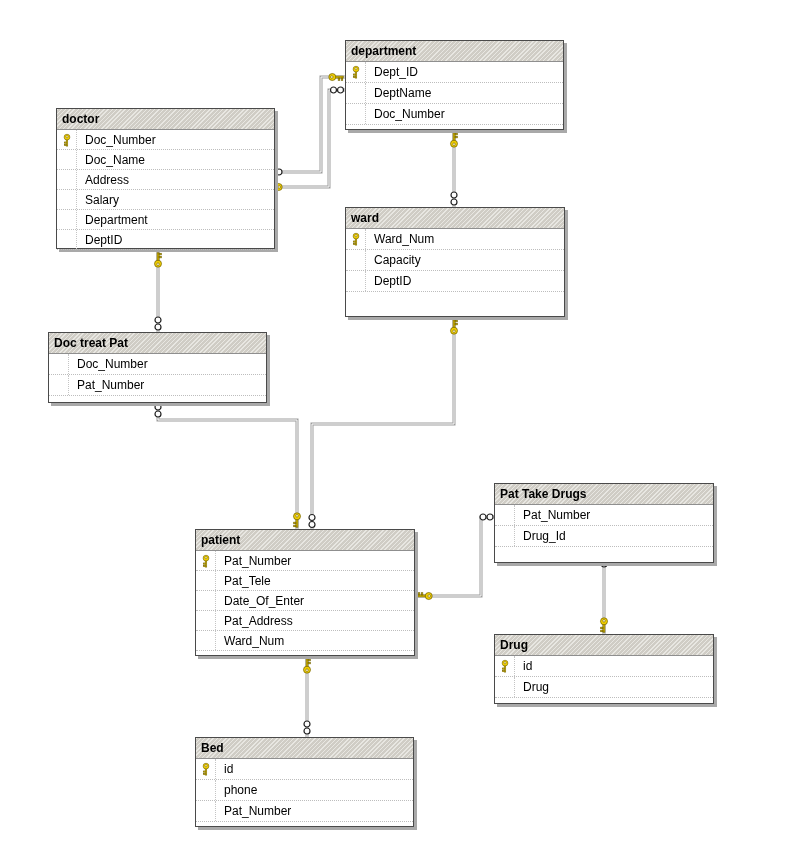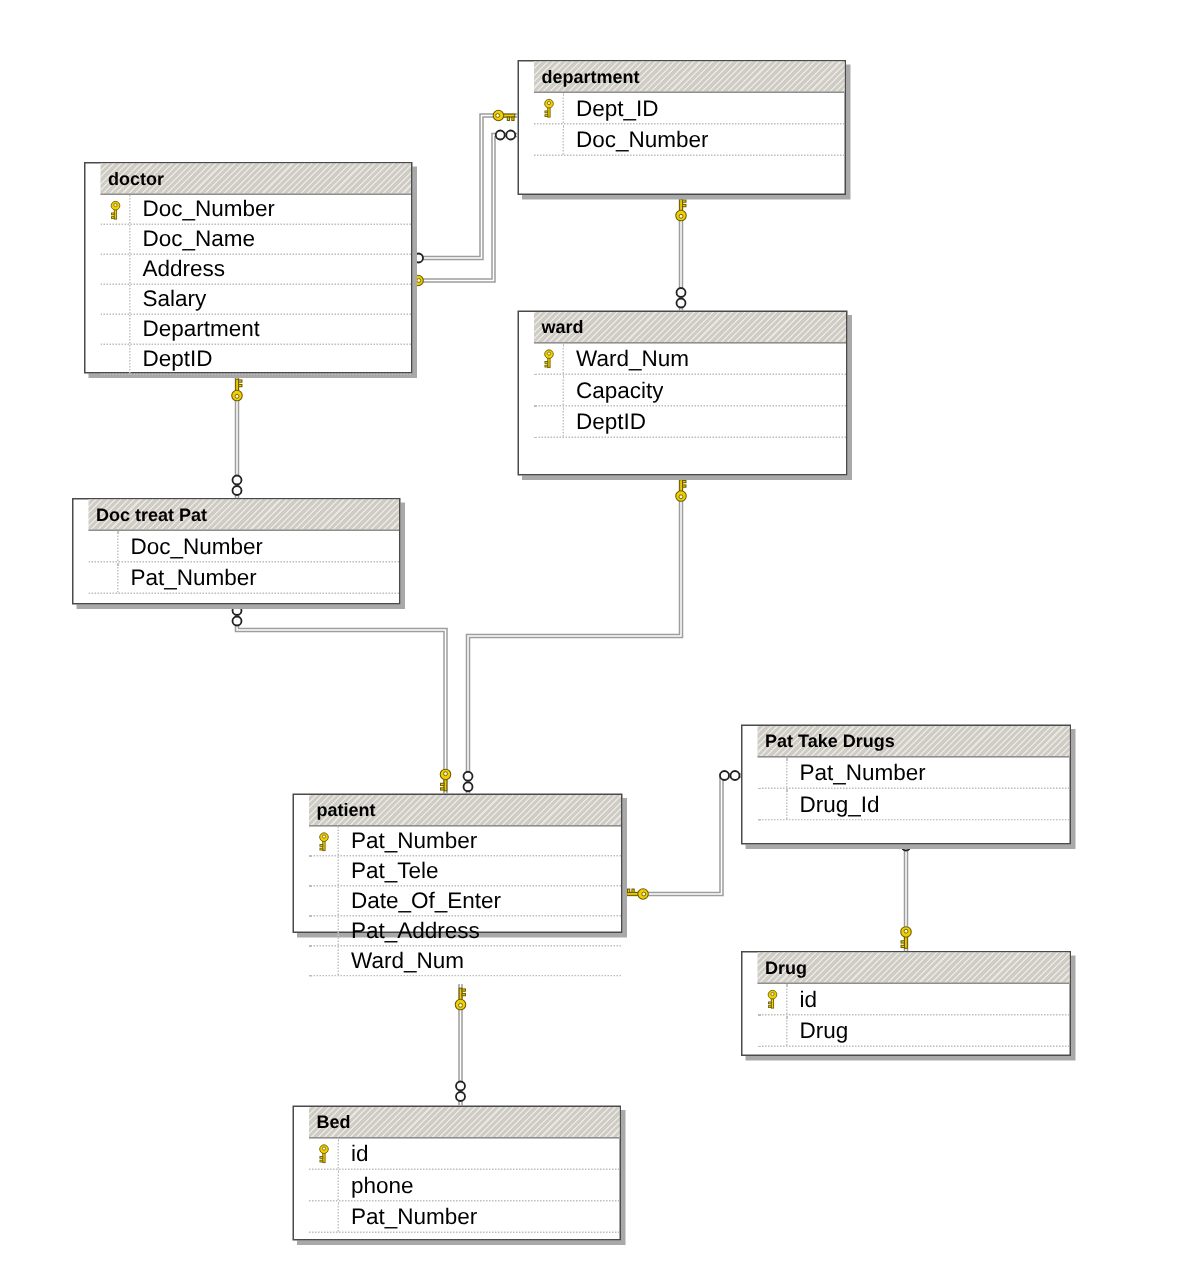--- a/index.html
+++ b/index.html
@@ -7,39 +7,38 @@
     width:800px;height:857px;position:relative;background:#ffffff;
     font-family:"Liberation Sans", sans-serif;overflow:hidden;
   }
   #connector-layer{position:absolute;left:0;top:0;z-index:0;}
   .line-outer{fill:none;stroke:#9d9d9d;stroke-width:3;}
   .line-inner{fill:none;stroke:#ffffff;stroke-width:1;}
   .db-table{
     position:absolute;z-index:1;background:#ffffff;
     border:1px solid #4a4a4a;box-shadow:3px 3px 0 0 #a9a9a9;
     box-sizing:border-box;
-    padding-left:10px;
   }
   .t-header{
     height:21px;line-height:20px;box-sizing:border-box;
     padding-left:5px;font-size:12px;font-weight:bold;color:#000;
     background:#d6d3cb;
     background-image:repeating-linear-gradient(135deg, rgba(255,255,255,.45) 0 1px, rgba(0,0,0,0.03) 1px 3px);
     border-bottom:1px solid #8f8f8f;
     overflow:hidden;white-space:nowrap;
   }
   .t-body{overflow:hidden;}
   .t-row{display:flex;height:21px;box-sizing:border-box;border-bottom:1px dotted #bdbdbd;align-items:center;}
   .rows-20 .t-row{height:20px;}
   .key-cell{
     width:20px;flex:0 0 20px;height:100%;box-sizing:border-box;
     border-right:1px dotted #c4c4c4;display:flex;align-items:center;justify-content:center;
   }
   .field-label{
-    padding-left:8px;font-size:15px;color:#000;white-space:nowrap;overflow:hidden;
+    padding-left:8px;font-size:12px;color:#000;white-space:nowrap;overflow:hidden;
   }
   .key-gold{fill:#f2cf00;stroke:#6b5c00;stroke-width:0.7;}
   .key-hole{fill:#fff8d0;stroke:#6b5c00;stroke-width:0.6;}
   .many-dot{fill:#fdfdfd;stroke:#222222;stroke-width:1.2;}
 </style>
 </head>
 <body>
 
 <svg id="connector-layer" width="800" height="857" viewBox="0 0 800 857" xmlns="http://www.w3.org/2000/svg" xmlns:xlink="http://www.w3.org/1999/xlink">
   <defs>
@@ -126,20 +125,24 @@
       <div class="t-row">
         <div class="key-cell">
           <svg width="10" height="14" viewBox="2 -4 12 17" xmlns="http://www.w3.org/2000/svg" xmlns:xlink="http://www.w3.org/1999/xlink">
             <use href="#keysym" xlink:href="#keysym" transform="rotate(90 8 4.7)"></use>
           </svg>
         </div>
         <div class="field-label">Dept_ID</div>
       </div>
       <div class="t-row">
         <div class="key-cell"></div>
+        <div class="field-label">DeptName</div>
+      </div>
+      <div class="t-row">
+        <div class="key-cell"></div>
         <div class="field-label">Doc_Number</div>
       </div>
     </div>
 </div>
 
 <div class="db-table" style="left:56px;top:108px;width:219px;height:141px">
   <div class="t-header">doctor</div>
   <div class="t-body rows-20">
       <div class="t-row">
         <div class="key-cell">
@@ -215,21 +218,21 @@
         <div class="key-cell"></div>
         <div class="field-label">Pat_Number</div>
       </div>
       <div class="t-row">
         <div class="key-cell"></div>
         <div class="field-label">Drug_Id</div>
       </div>
     </div>
 </div>
 
-<div class="db-table" style="left:195px;top:529px;width:220px;height:93px">
+<div class="db-table" style="left:195px;top:529px;width:220px;height:127px">
   <div class="t-header">patient</div>
   <div class="t-body rows-20">
       <div class="t-row">
         <div class="key-cell">
           <svg width="10" height="14" viewBox="2 -4 12 17" xmlns="http://www.w3.org/2000/svg" xmlns:xlink="http://www.w3.org/1999/xlink">
             <use href="#keysym" xlink:href="#keysym" transform="rotate(90 8 4.7)"></use>
           </svg>
         </div>
         <div class="field-label">Pat_Number</div>
       </div>

